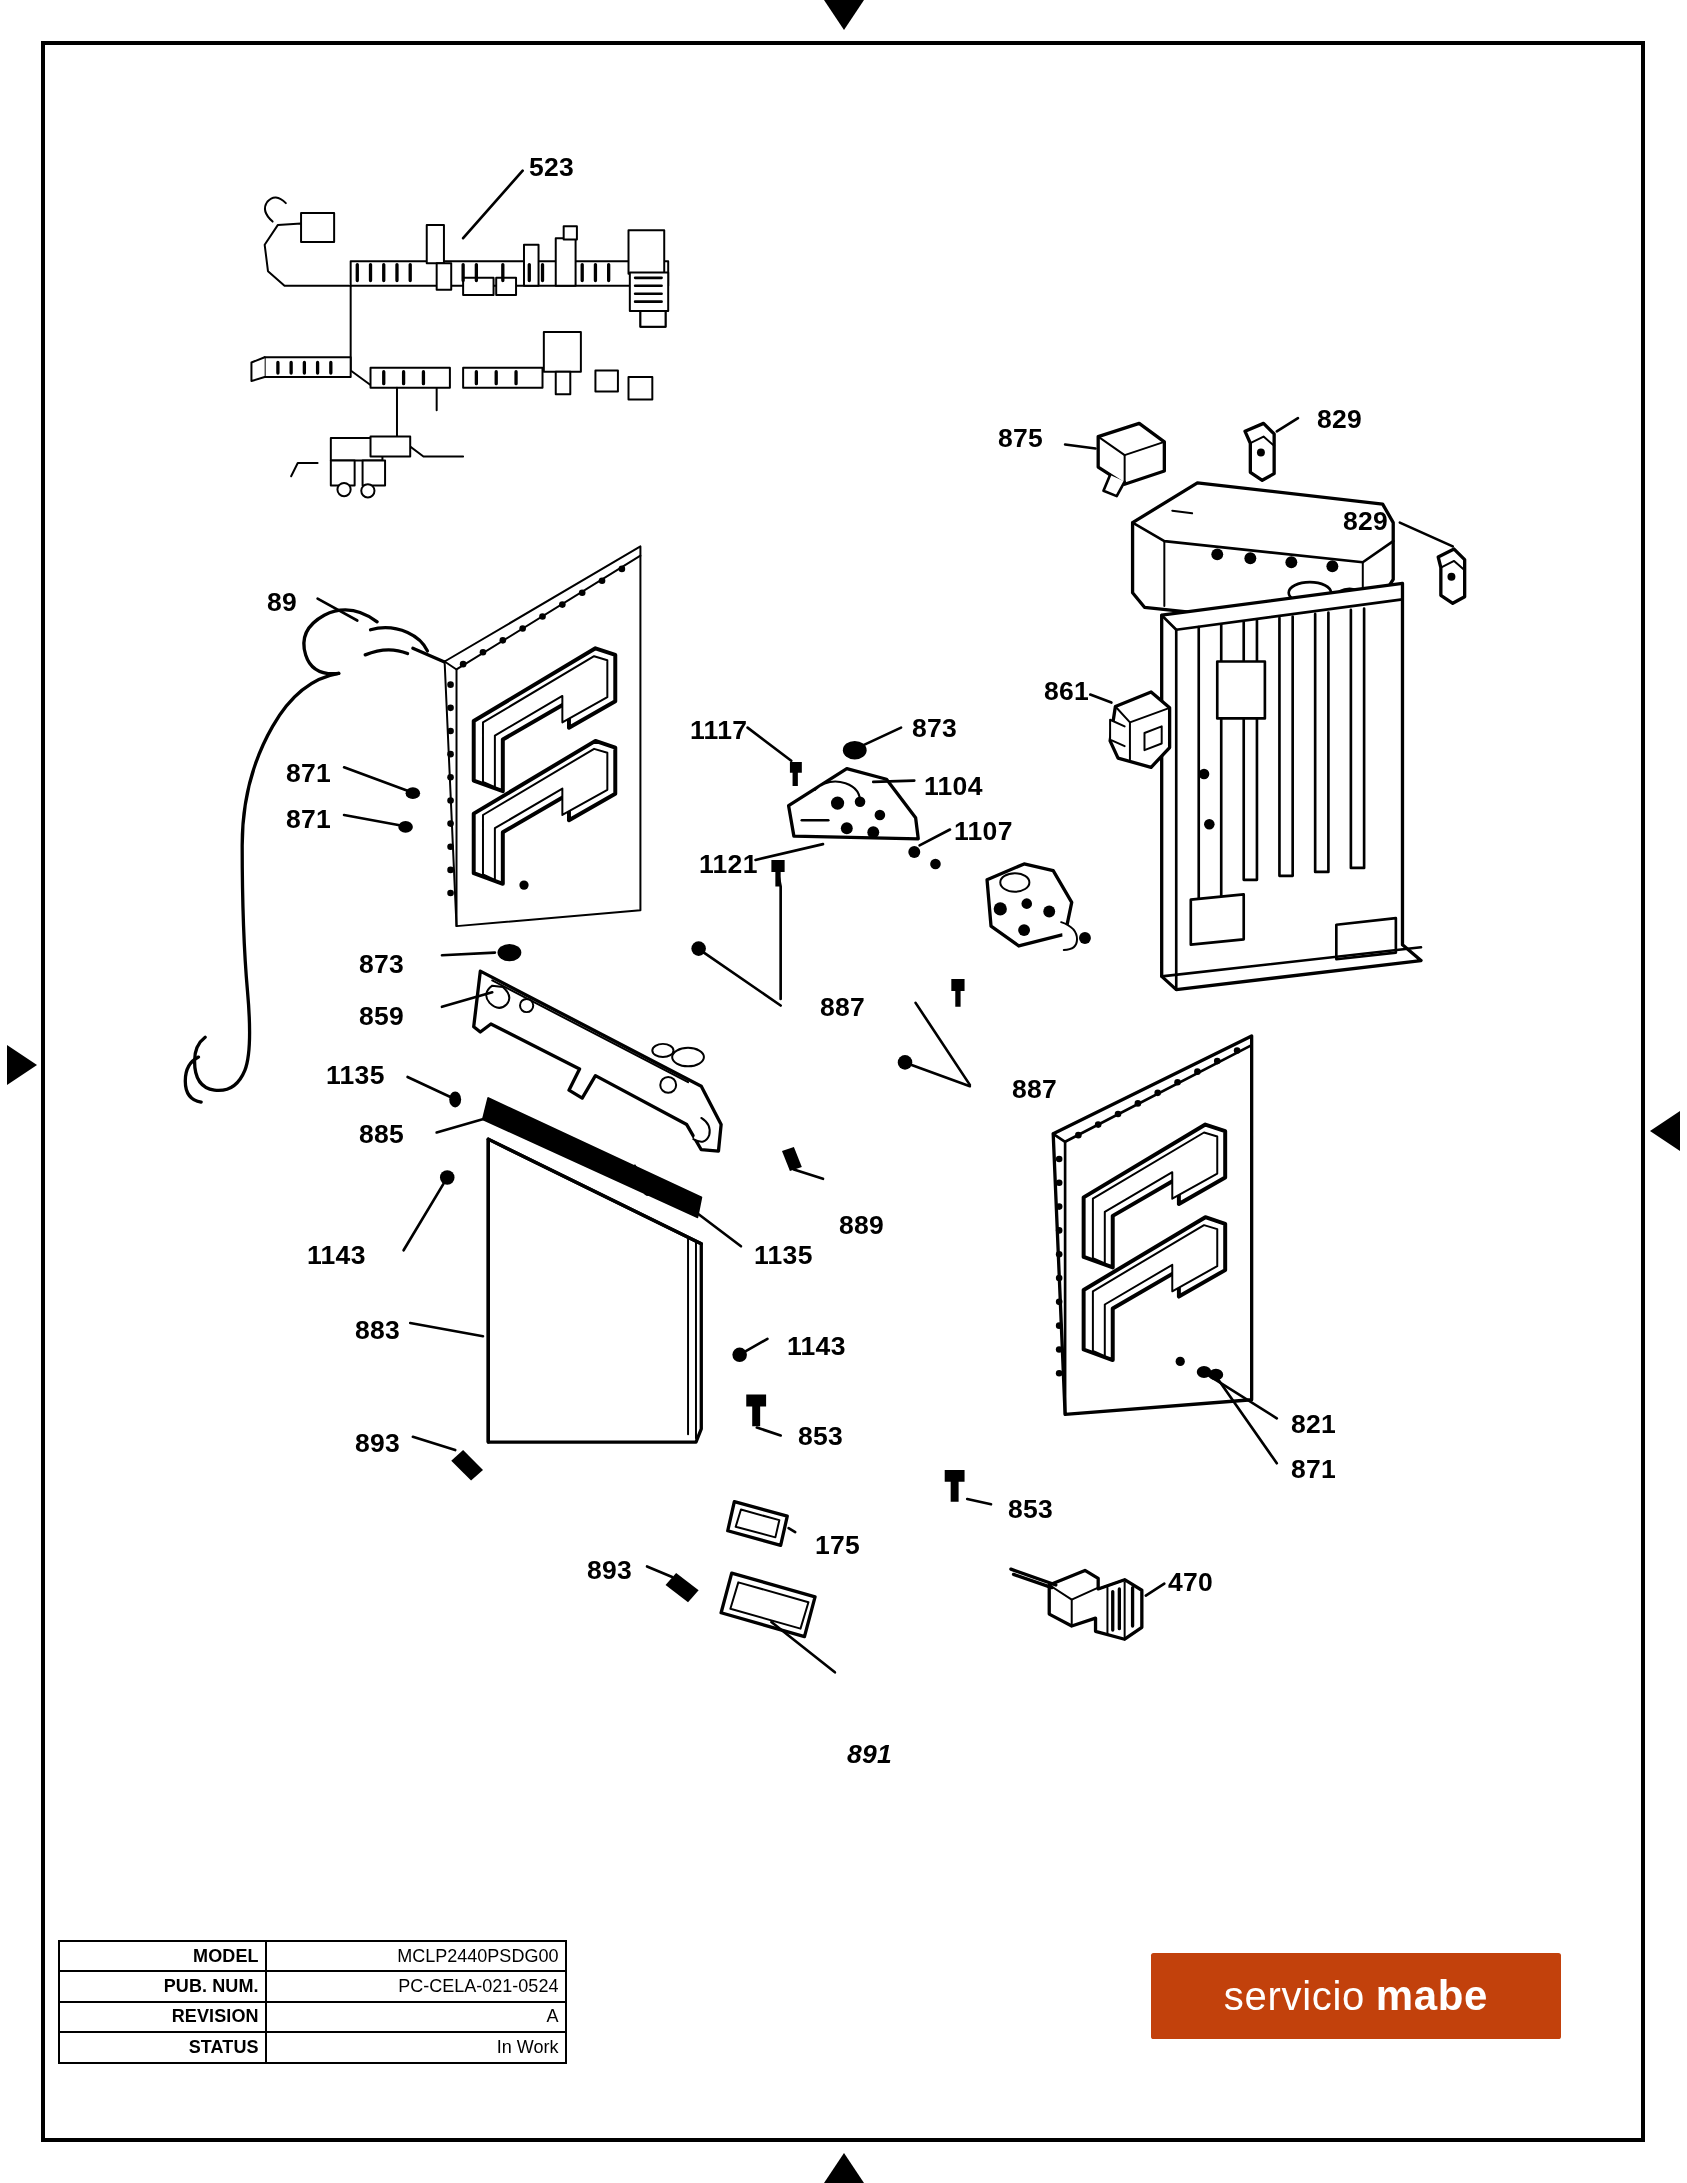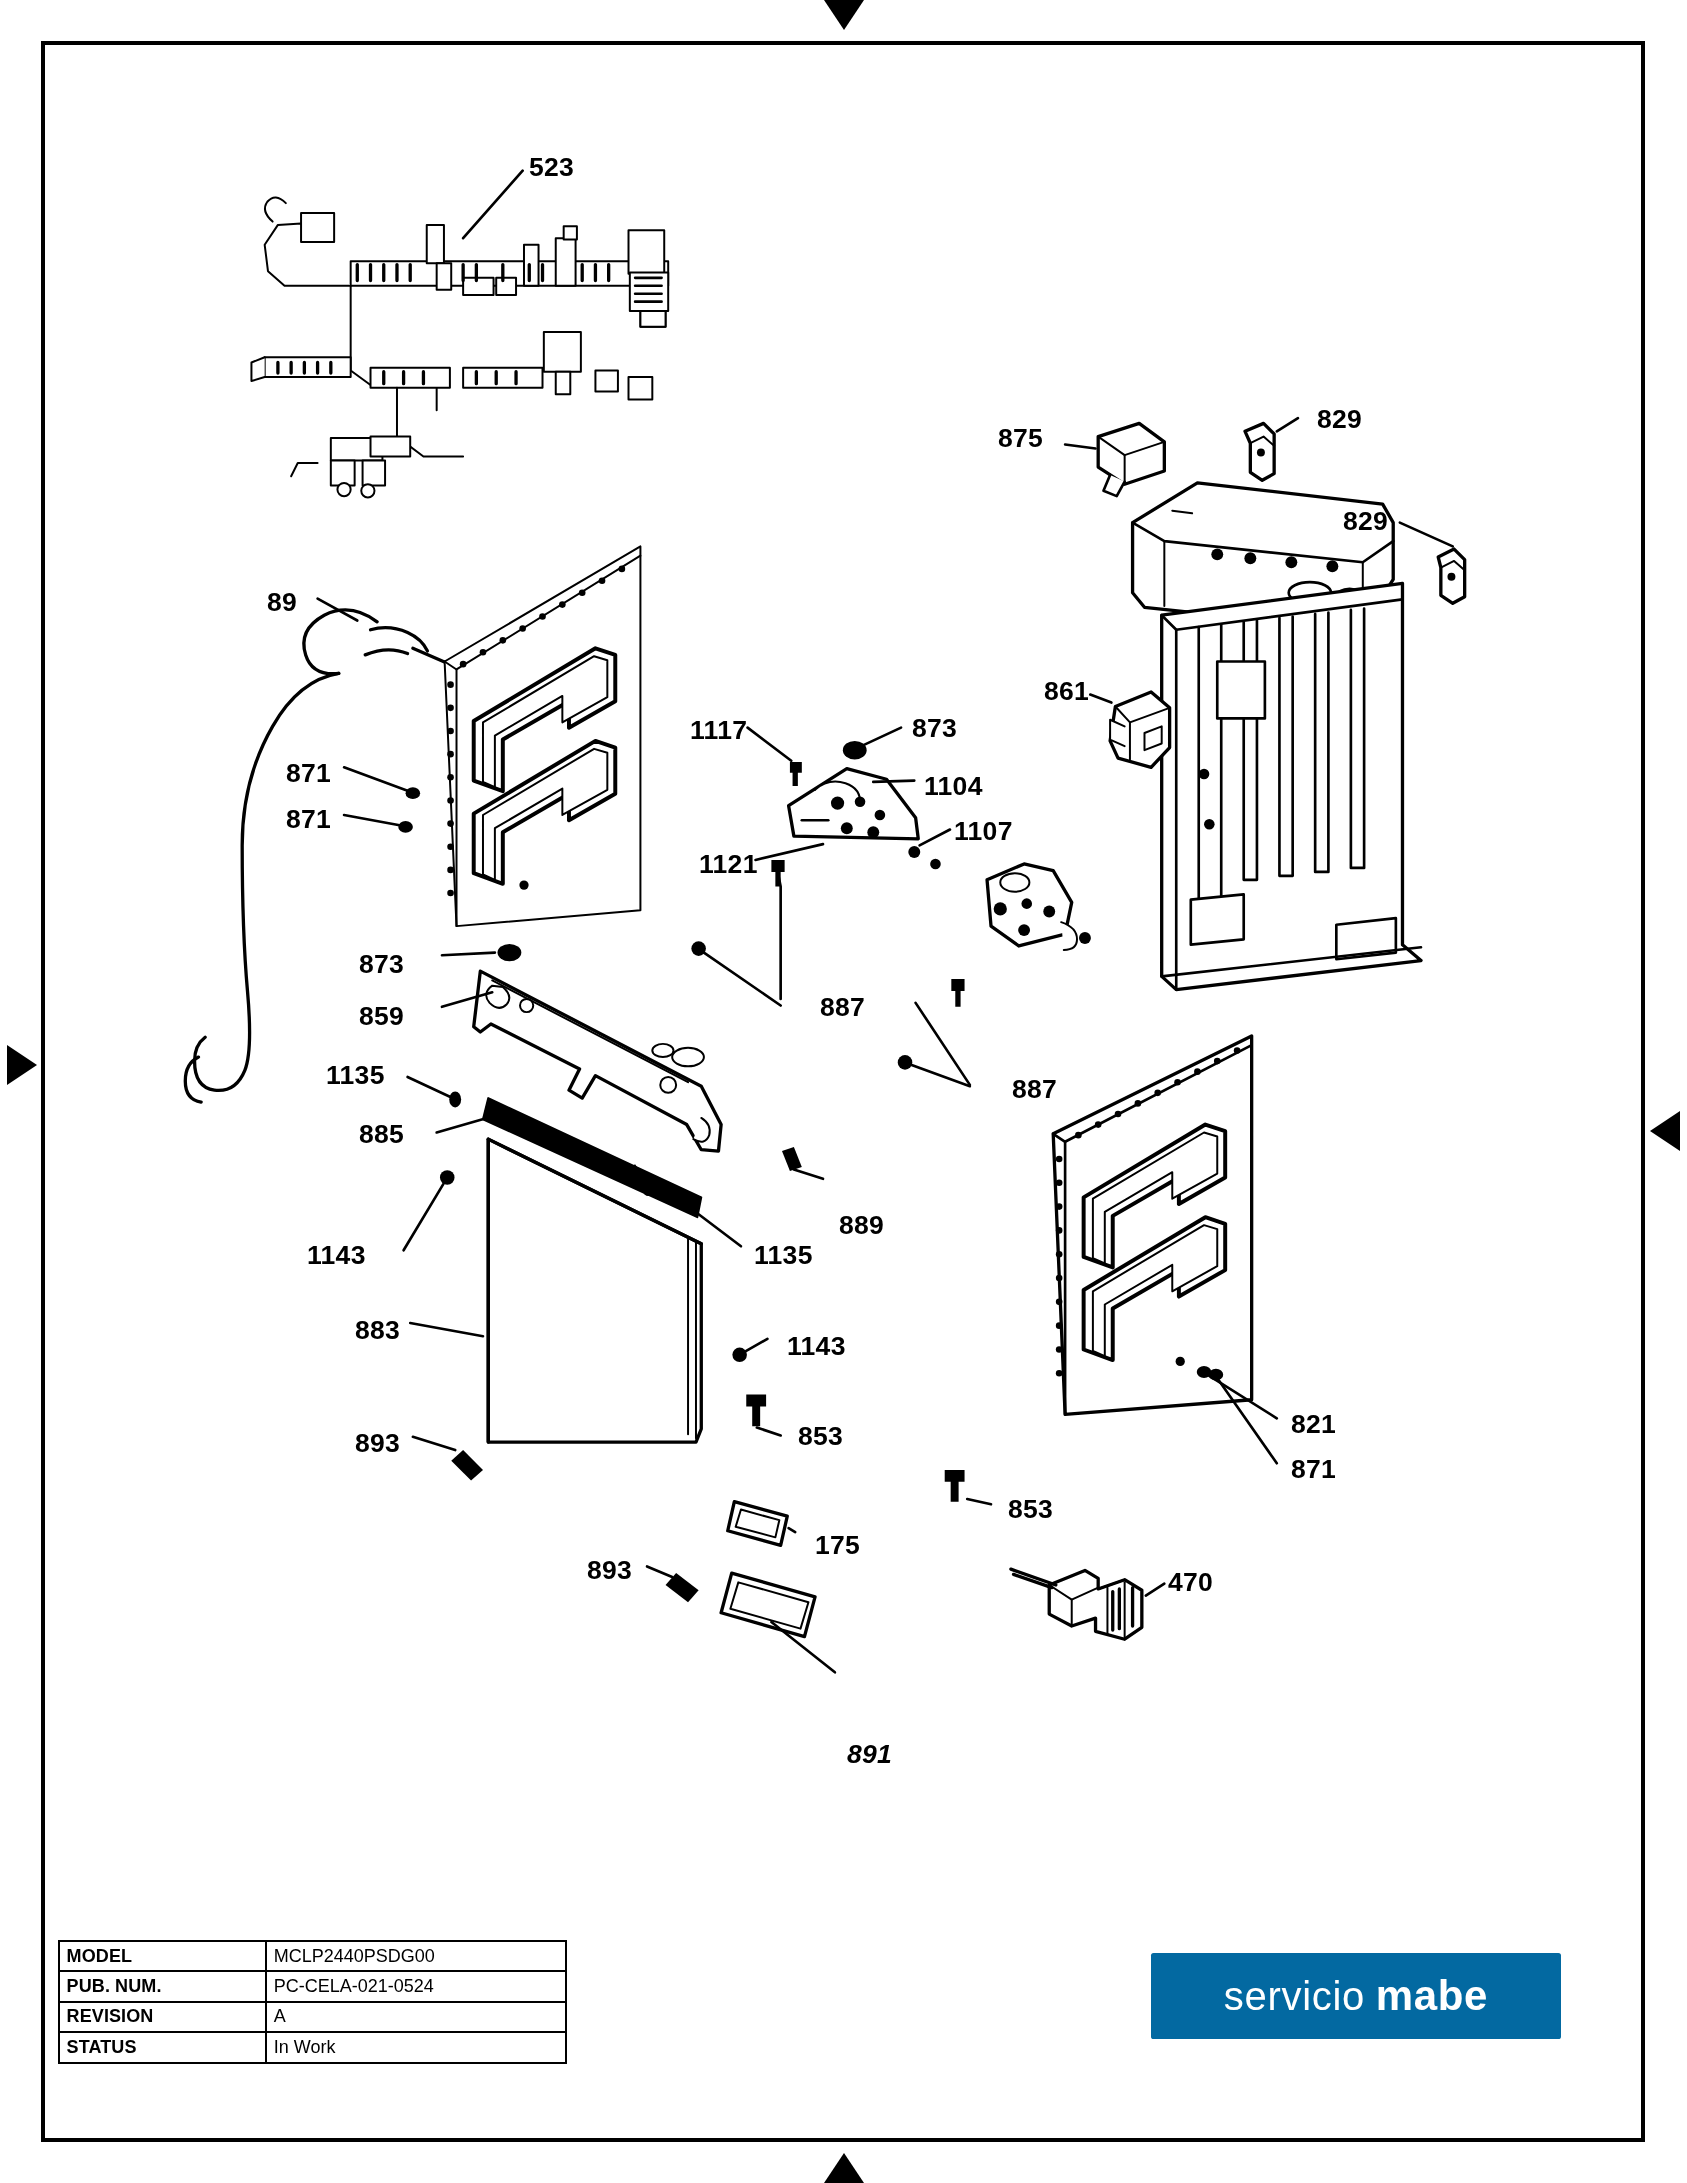--- a/index.html
+++ b/index.html
@@ -70,40 +70,41 @@
     width: 509px;
     border-collapse: collapse;
     font-size: 18px;
   }
   .title-block td {
     border: 2px solid #000;
     height: 28.4px;
     padding: 0 6.6px;
     vertical-align: middle;
     white-space: nowrap;
+    text-align: right;
   }
   .title-block td.k {
     width: 192px;
     font-weight: bold;
     font-size: 18px;
     letter-spacing: 0.1px;
   }
   .title-block td.v {
     font-weight: normal;
     font-size: 18px;
   }
 
   
   .logo {
     position: absolute;
     left: 1151px;
     top: 1953px;
     width: 410px;
     height: 86px;
-    background: #0369a1;
+    background: #c2410c;
     border-radius: 2.6px;
   }
   .logo-text {
     position: absolute;
     left: 0; top: 0;
     width: 410px;
     height: 86px;
     display: flex;
     align-items: center;
     justify-content: center;

